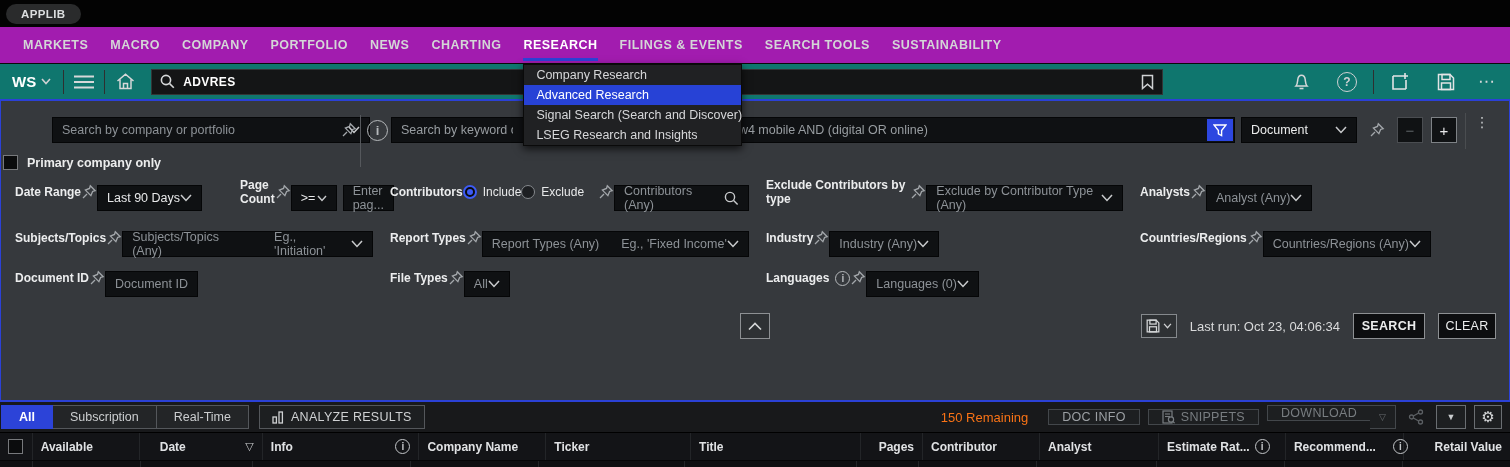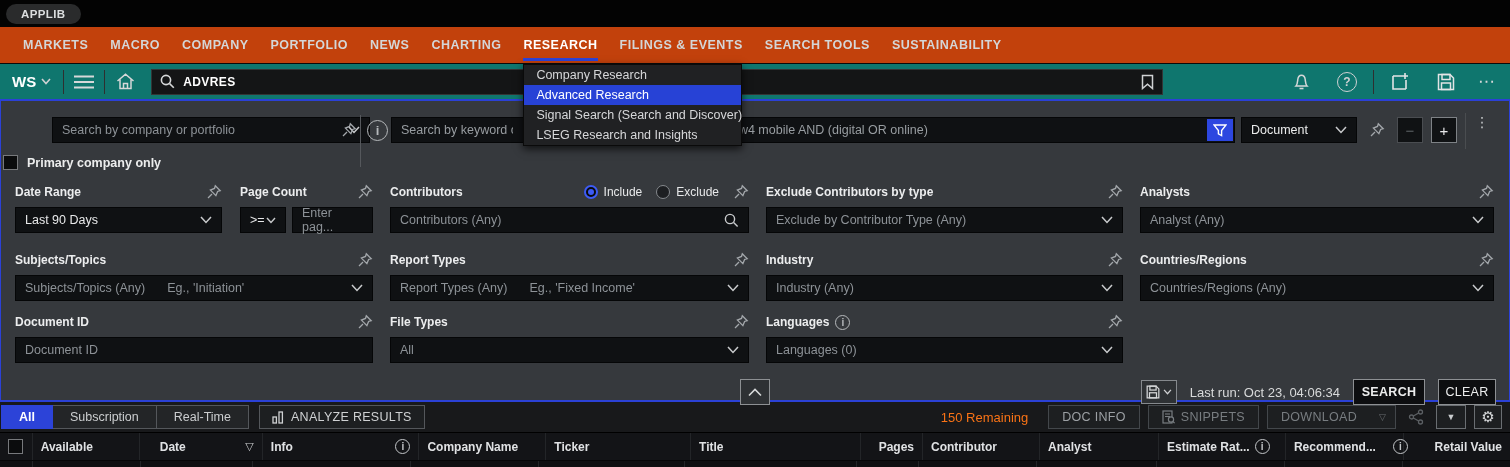--- a/index.html
+++ b/index.html
@@ -5,21 +5,21 @@
   * { margin:0; padding:0; box-sizing:border-box; }
   html,body { background:#000; }
   body { font-family:"Liberation Sans", sans-serif; }
   .page { position:relative; width:1510px; height:467px; background:#000; overflow:hidden; color:#e6e7e8; }
 
   
   .topbar { height:27px; background:#030303; display:flex; align-items:center; padding-left:6px; }
   .app-pill { background:#2a2b2c; border-radius:12px; padding:4px 15px; font-size:11.5px; font-weight:bold; color:#dcdedf; letter-spacing:.4px; }
 
   
-  .menubar { height:37px; background:#c2410c; display:flex; align-items:center; padding-left:23px; border-bottom:1px solid #0a0a0a; }
+  .menubar { height:37px; background:#a21caf; display:flex; align-items:center; padding-left:23px; border-bottom:1px solid #0a0a0a; }
   .menu-item { position:relative; font-size:12.5px; font-weight:bold; letter-spacing:.5px; color:#d4d6d7; margin-right:22px; padding:10px 0; cursor:pointer; }
   .menu-item.active { color:#fff; }
   .menu-item.active::after { content:""; position:absolute; left:0; right:0; bottom:1px; height:3px; background:#2c43d8; }
 
   
   .research-menu { position:absolute; top:36px; left:0; width:219px; background:#202123; border:1px solid #0a0a0a; box-shadow:0 3px 8px rgba(0,0,0,.7); z-index:50; font-weight:normal; letter-spacing:0; }
   .rm-item { height:20px; line-height:20px; padding-left:12px; font-size:12.5px; color:#d6d7d9; white-space:nowrap; }
   .rm-item.selected { background:#2742d6; color:#fff; }
 
   
@@ -63,32 +63,32 @@
   .vdiv-r { position:absolute; left:1464px; top:12px; width:1px; height:36px; background:#4a4d50; }
   .kebab { position:absolute; left:1474px; top:14px; font-size:14px; color:#c9cbcd; line-height:1; cursor:pointer; letter-spacing:0; }
   .chkrow { position:absolute; left:2px; top:54px; display:flex; align-items:center; gap:9px;font-weight:bold; }
   .chk { width:15px; height:15px; background:#0b0c0d; border:1px solid #77797c; flex:none; cursor:pointer; }
   .chkrow .lbl { font-size:12.5px; color:#eceded; }
 
   .fgrid { display:grid; grid-template-columns:358px 359px 357px 354px; column-gap:17px; padding:0 14px; }
   .fgrid.r1 { margin-top:0; }
   .fgrid.r2 { margin-top:20px; }
   .fgrid.r3 { margin-top:14px; }
-  .field { display:flex; flex-direction:column; }
+  .field { display:flex; }
   .lblrow { display:flex; align-items:center; height:14px; margin-bottom:8px; }
   .lblrow .flabel { font-size:12px; font-weight:bold; color:#ecedee; }
   .lblrow .sp { flex:1; }
   .hint { margin-left:22px; color:#85898d; }
   .duo { display:flex; gap:18px; }
   .duo .f-date { width:207px; }
   .duo .f-page { width:133px; }
   .pagectl { display:flex; gap:6px; }
   .opbox { width:46px; flex:none; }
   .pageinput { flex:1; }
-  .radios { display:flex; align-items:center; gap:14px; margin-right:14px; }
+  .radios { display:flex; align-items:center; gap:0; margin-right:14px; }
   .radio { display:flex; align-items:center; gap:6px; font-size:12px; color:#e8e9ea; cursor:pointer; }
   .rdot { width:14px; height:14px; border-radius:50%; background:#1d1f22; border:1px solid #85898d; position:relative; }
   .radio.sel .rdot { border:2px solid #3d5bf5; background:#0a0b0d; }
   .radio.sel .rdot::after { content:""; position:absolute; left:2px; top:2px; width:6px; height:6px; border-radius:50%; background:#3d5bf5; }
 
   
   .pbottom { position:relative; height:28px; margin-top:16px; }
   .collapse-btn { position:absolute; left:50%; transform:translateX(-50%); top:0; width:30px; height:26px; border:1px solid #8d9093; background:#2e3134; display:flex; align-items:center; justify-content:center; cursor:pointer; }
   .pb-right { position:absolute; right:13px; top:0; display:flex; align-items:center; }
   .savecombo { display:flex; align-items:center; border:1px solid #85898d; height:24px; padding:0 4px; gap:3px; cursor:pointer; background:#2e3134; }
@@ -98,21 +98,21 @@
   .clear-btn { width:58px; margin-left:13px; }
 
   
   .resbar { height:31px; background:#18191b; display:flex; align-items:center; padding:0 8px 0 2px; border-bottom:1px solid #000; }
   .tabs { display:flex; }
   .tab { height:24px; display:flex; align-items:center; padding:0 17px; font-size:12.5px; color:#cbcdcf; background:#232527; border:1px solid #54575b; margin-left:-1px; cursor:pointer; }
   .tab.active { background:#2c43d8; border-color:#2c43d8; color:#fff; font-weight:bold; z-index:1; }
   .analyze { margin-left:10px; height:24px; display:flex; align-items:center; gap:7px; padding:0 12px; border:1px solid #54575b; background:#1d1f21; color:#cfd1d3; font-size:12.5px; letter-spacing:.3px; cursor:pointer; }
   .res-right { margin-left:auto; display:flex; align-items:center; gap:8px; }
   .remaining { color:#f97316; font-size:13px; margin-right:12px; }
-  .rbtn { height:24px; display:flex; align-items:center; gap:6px; padding:4px 13px; border:1px solid #43474b; background:#1d1f21; font-size:12.5px; letter-spacing:.3px; cursor:pointer; }
+  .rbtn { height:16px; display:flex; align-items:center; gap:6px; padding:4px 13px; border:1px solid #43474b; background:#1d1f21; font-size:12.5px; letter-spacing:.3px; cursor:pointer; }
   .rbtn.dim { color:#787d81; }
   .rbtn.docinfo { color:#9ca0a4; }
   .dl-group { display:flex; }
   .dl-chev { width:26px; height:24px; border:1px solid #43474b; border-left:none; display:flex; align-items:center; justify-content:center; color:#6a6e72; font-size:9px; cursor:pointer; background:#1d1f21; }
   .share-ic { display:flex; align-items:center; padding:0 4px; cursor:pointer; }
   .tribtn { width:30px; height:24px; border:1px solid #6a6e72; background:#1d1f21; color:#c9ccce; font-size:9px; display:flex; align-items:center; justify-content:center; cursor:pointer; }
   .gearbtn { width:28px; height:24px; border:1px solid #6a6e72; background:#1d1f21; color:#d5d7d9; font-size:15px; display:flex; align-items:center; justify-content:center; cursor:pointer; }
 
   
   .thead { height:28px; background:#131417; display:flex; align-items:center; font-size:12px; font-weight:bold; color:#e0e2e4; border-bottom:1px solid #050607; }

